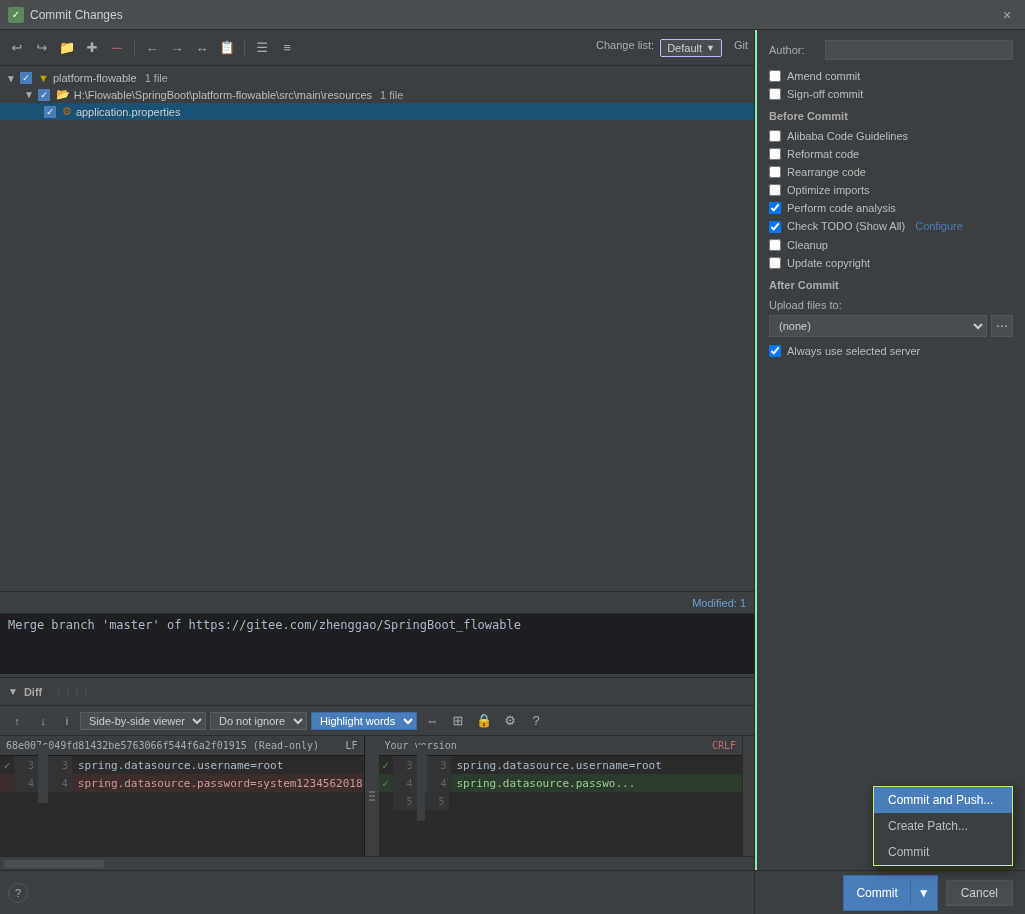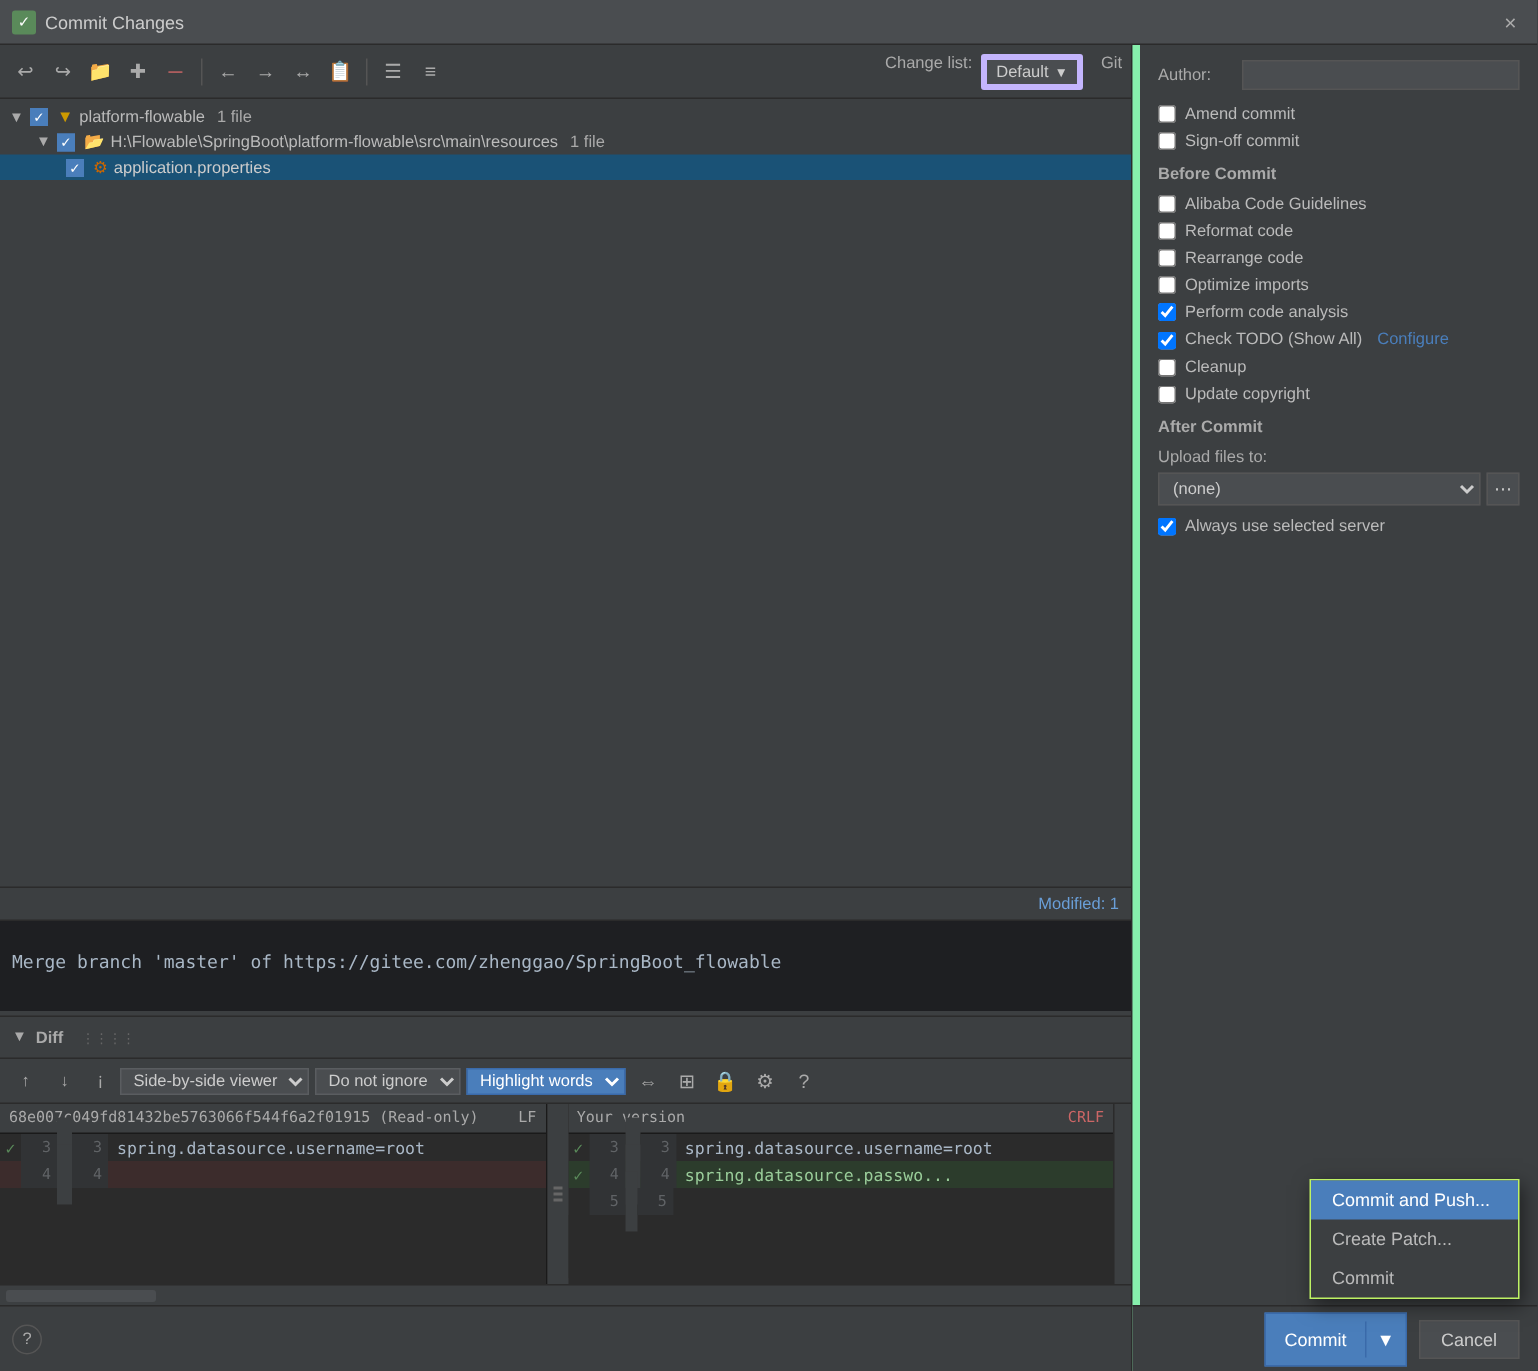--- a/index.html
+++ b/index.html
@@ -42,21 +42,21 @@
     .toolbar-btn {
       width: 22px; height: 22px;
       display: flex; align-items: center; justify-content: center;
       cursor: pointer; border-radius: 2px; color: #aaaaaa; font-size: 13px;
       border: none; background: transparent;
     }
     .toolbar-separator { width: 1px; height: 18px; background: #555555; margin: 0 3px; }
     .changelist-area { display: flex; align-items: flex-start; margin-left: auto; gap: 6px; }
     .changelist-label { color: #aaaaaa; font-size: 11px; }
     .changelist-dropdown {
-      background: #4a4d50; border: 4px solid #c4b5fd; color: #cccccc;
+      background: #4a4d50; border: 1px solid #c4b5fd; color: #cccccc;
       padding: 2px 6px; font-size: 11px; border-radius: 2px; cursor: pointer;
       display: flex; align-items: center; gap: 4px;
     }
     .git-label { color: #aaaaaa; font-size: 11px; margin-left: 6px; }
     
     
     .file-tree {
       flex: 1;
       overflow-y: auto;
       padding: 4px 0;
@@ -99,21 +99,21 @@
       justify-content: space-between;
       border-bottom: 1px solid #2b2b2b;
     }
     .commit-message-label { color: #aaaaaa; font-size: 11px; font-weight: bold; }
     .commit-message-textarea {
       width: 100%;
       height: 60px;
       background: #1e1f22;
       color: #a9b7c6;
       border: none;
-      padding: 20px 8px;
+      padding: 4px 8px;
       font-family: 'Consolas', monospace;
       font-size: 12px;
       resize: none;
       outline: none;
     }
     
     
     .diff-area {
       border-top: 1px solid #2b2b2b;
       flex-shrink: 0;
@@ -201,21 +201,21 @@
       border-left: 1px solid #2b2b2b;
     }
     
     
     .right-panel {
       width: 270px;
       flex-shrink: 0;
       background: #3c3f41;
       padding: 10px 12px;
       overflow-y: auto;
-      border-left: 5px solid #86efac;
+      border-left: 2px solid #86efac;
     }
     .author-row {
       display: flex;
       align-items: center;
       gap: 6px;
       margin-bottom: 10px;
     }
     .author-label { color: #aaaaaa; font-size: 11px; width: 50px; }
     .author-input {
       flex: 1;
@@ -452,20 +452,21 @@
             <div class="diff-separator" style="width:10px; background:#3c3f41; border:none; display:flex; align-items:center; justify-content:center; height:100%;"></div>
             <div class="diff-line-num">3</div>
             <div class="diff-line-content">spring.datasource.username=root</div>
           </div>
 
           <div class="diff-line removed">
             <div class="diff-check-mark"></div>
             <div class="diff-line-num">4</div>
             <div class="diff-separator" style="width:10px; background:#3c3f41; border:none; display:flex; align-items:center; justify-content:center; height:100%;"></div>
             <div class="diff-line-num">4</div>
+            <div class="diff-line-content" style="color:#cc9999;">spring.datasource.password=system1234562018</div>
           </div>
 
           <div style="height:60px; background:#2b2b2b;"></div>
         </div>
 
         <div style="width:14px; background:#3c3f41; display:flex; flex-direction:column; align-items:center; justify-content:center; gap:2px;">
           <div style="width:6px; height:2px; background:#666;"></div>
           <div style="width:6px; height:2px; background:#666;"></div>
           <div style="width:6px; height:2px; background:#666;"></div>
         </div>

